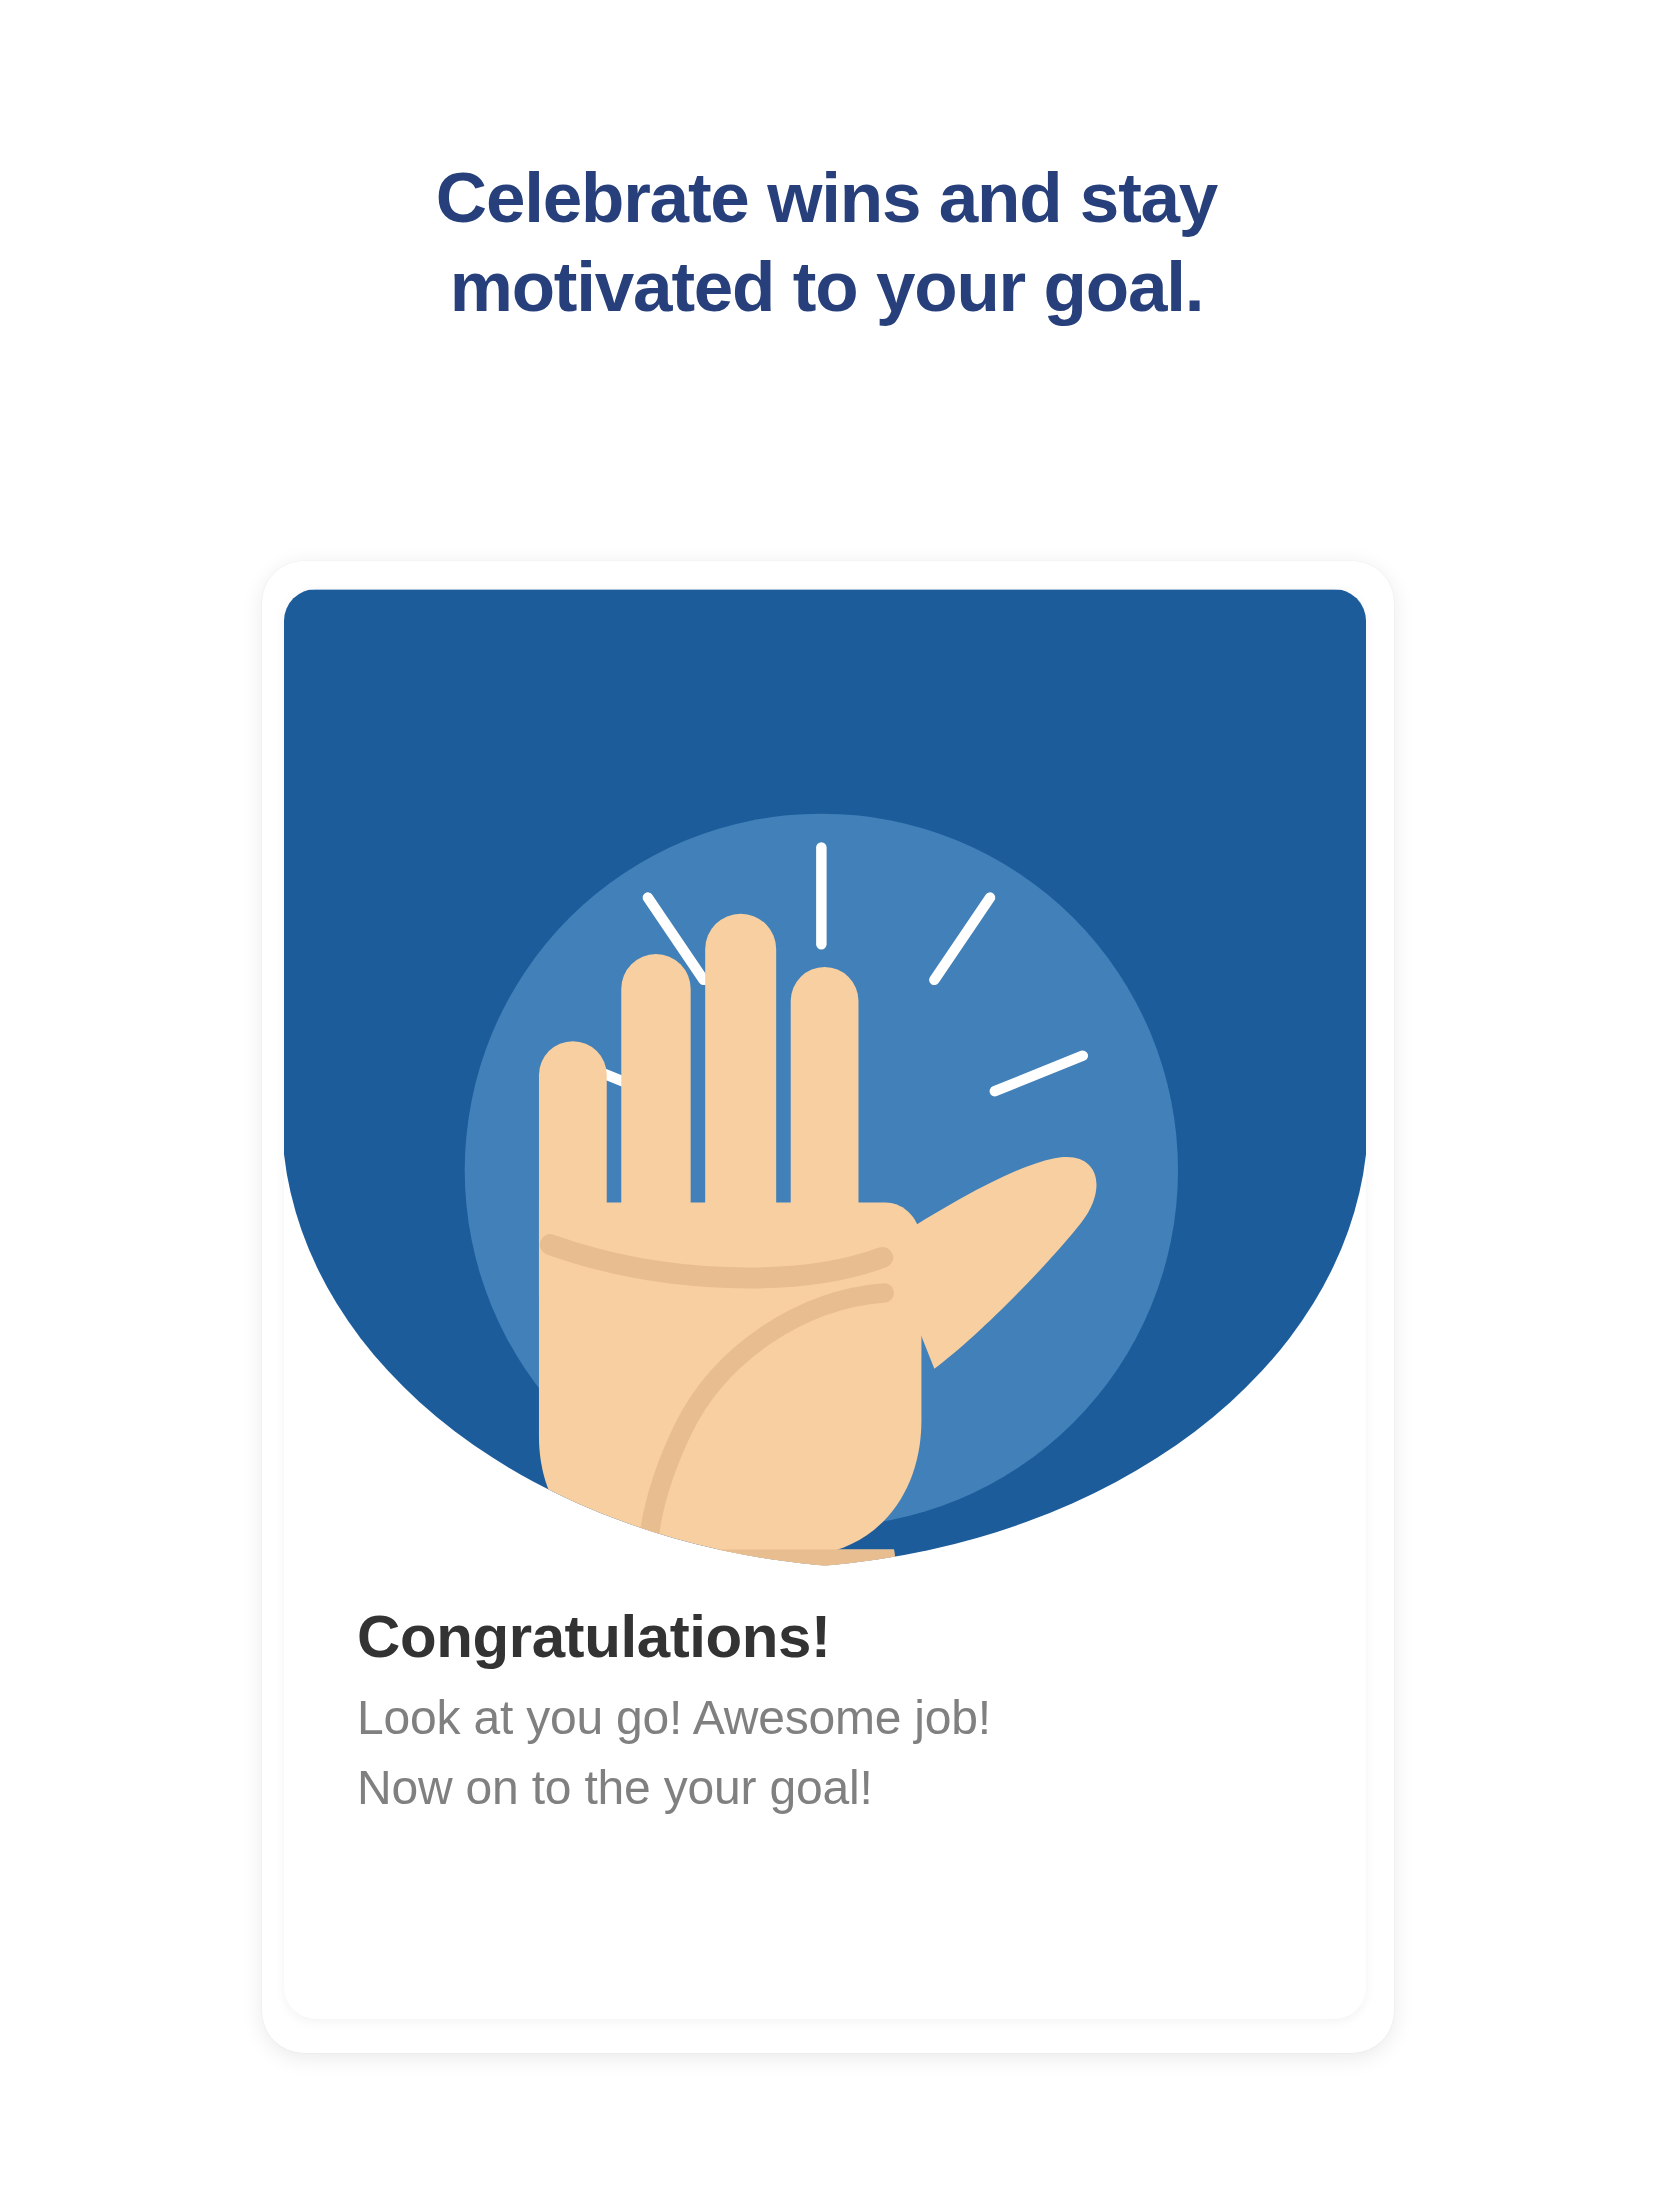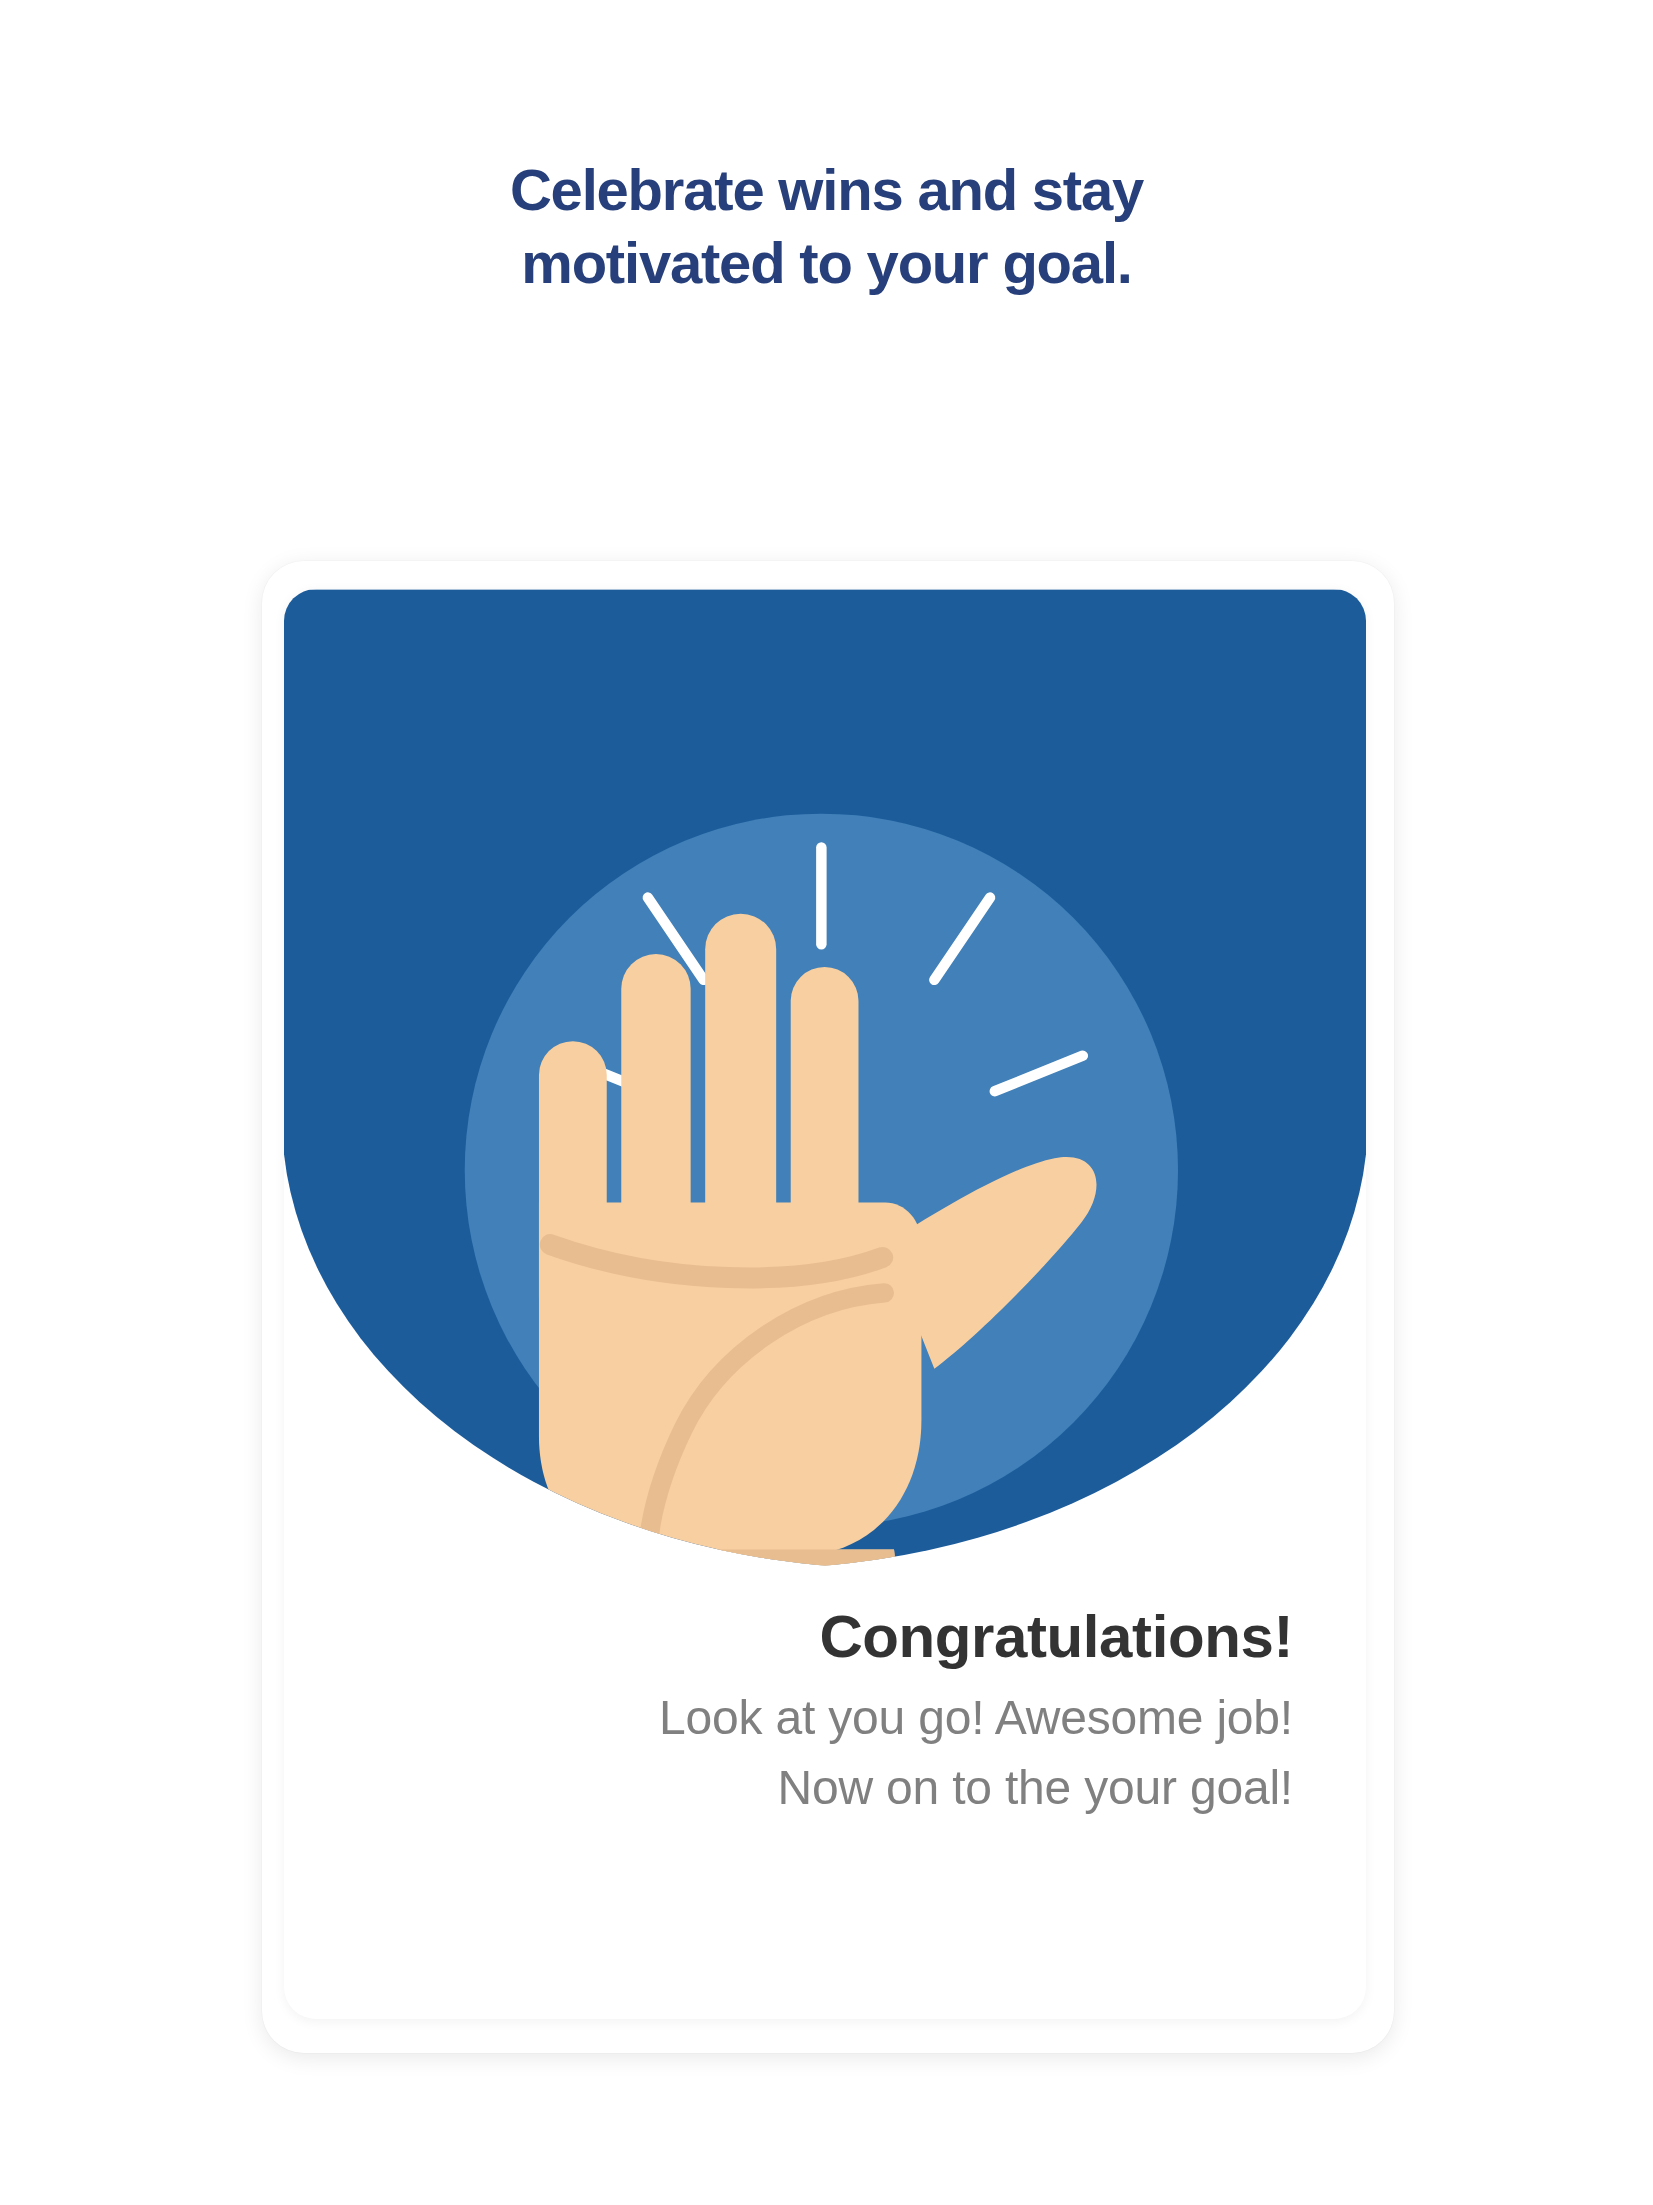--- a/index.html
+++ b/index.html
@@ -20,21 +20,21 @@
   }
 
   
   .headline {
     position:absolute;
     left:0;
     top:153px;
     width:1653px;
     text-align:center;
     color:#27407B;
-    font-size:58px;
+    font-size:71px;
     font-weight:bold;
     line-height:1.26;
     letter-spacing:-1.2px;
     padding:0 129px;
   }
   .headline-line { display:block; }
 
   
   .card {
     position:absolute;
@@ -68,21 +68,21 @@
     height:977px;
   }
   .hero-svg { display:block; width:1082px; height:977px; }
 
   
   .card-body {
     position:absolute;
     left:0;
     top:1015px;
     width:1082px;
-    text-align:right;
+    text-align:left;
     padding:0 73px;
   }
   .card-title {
     color:#333333;
     font-size:60px;
     font-weight:bold;
     letter-spacing:-0.4px;
     line-height:1.1;
   }
   .card-desc {

